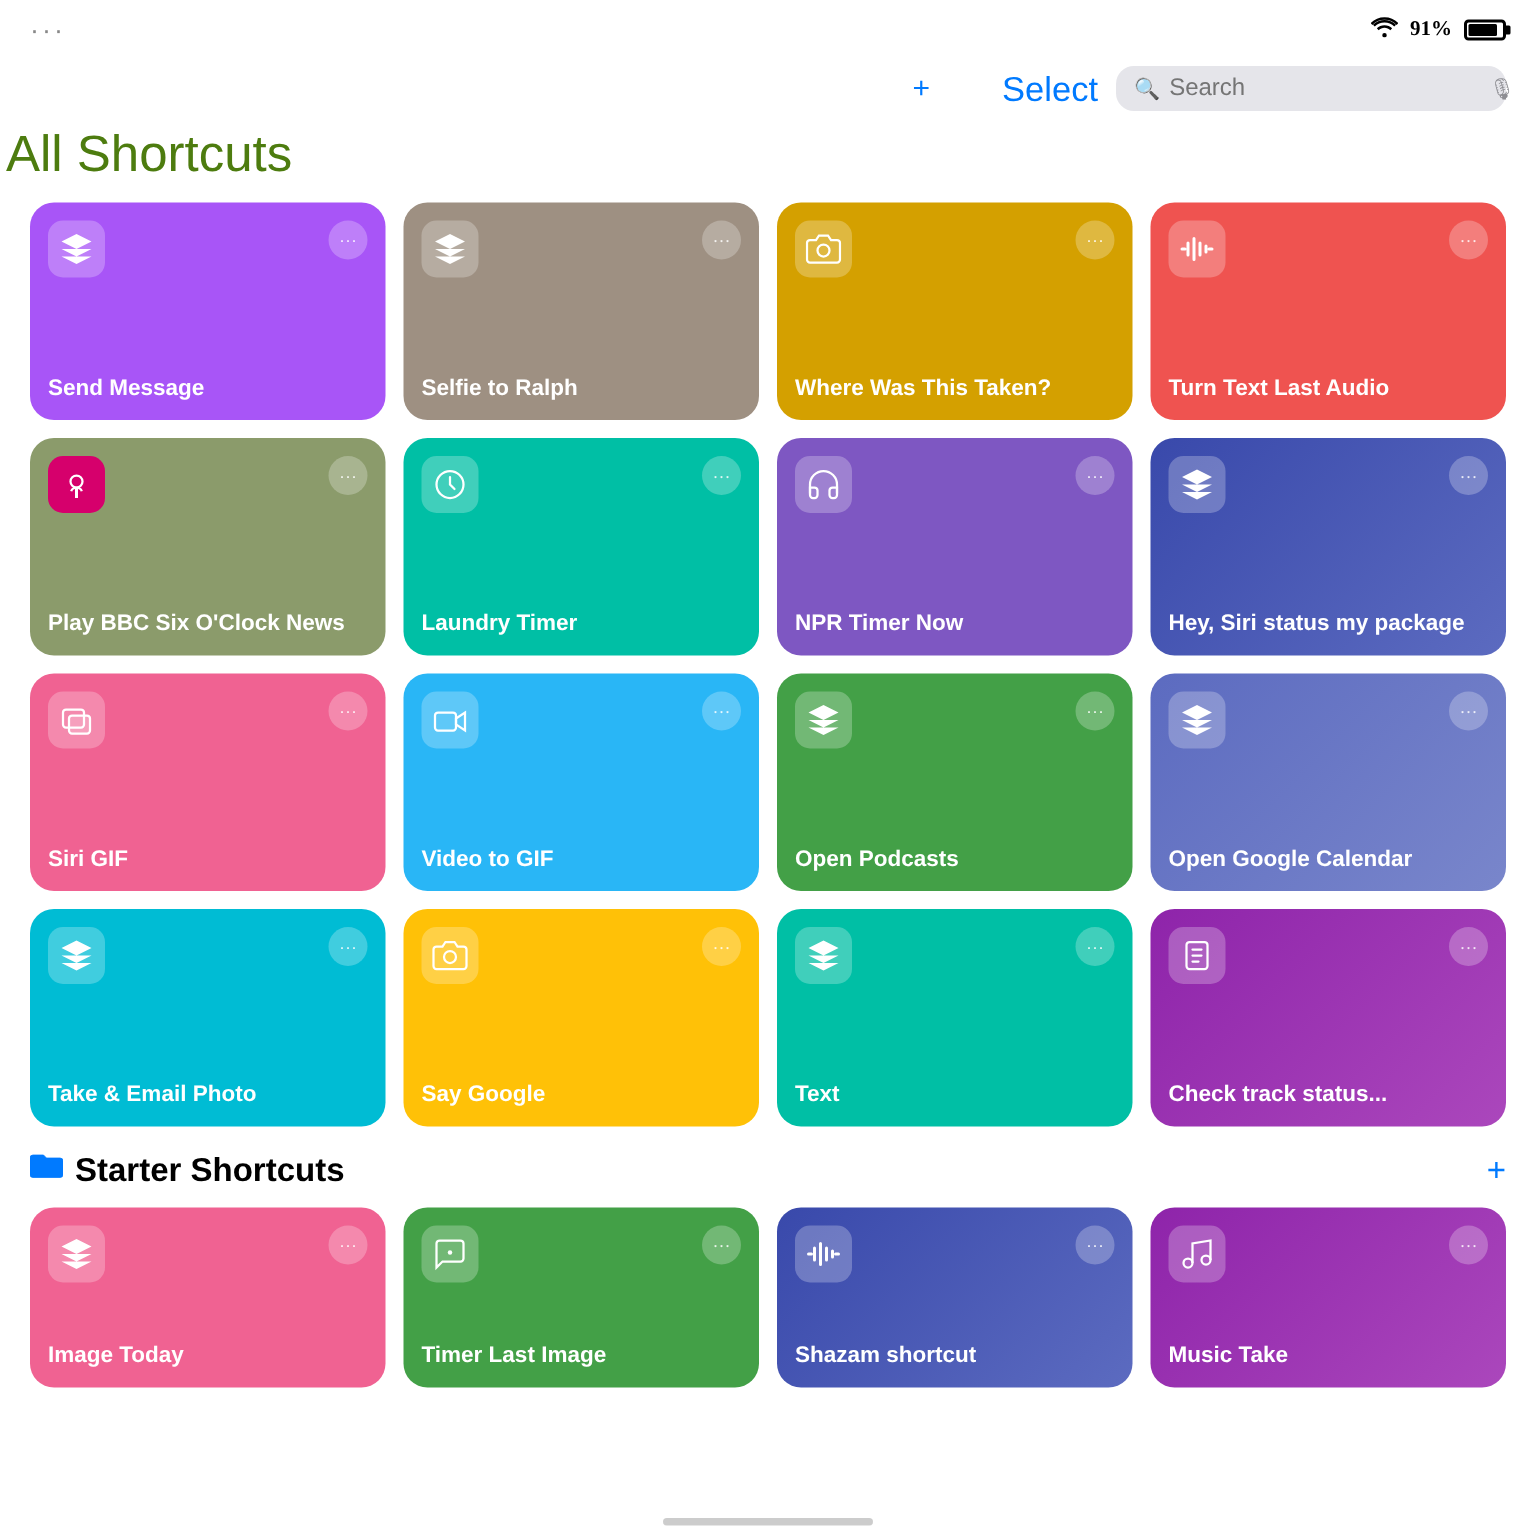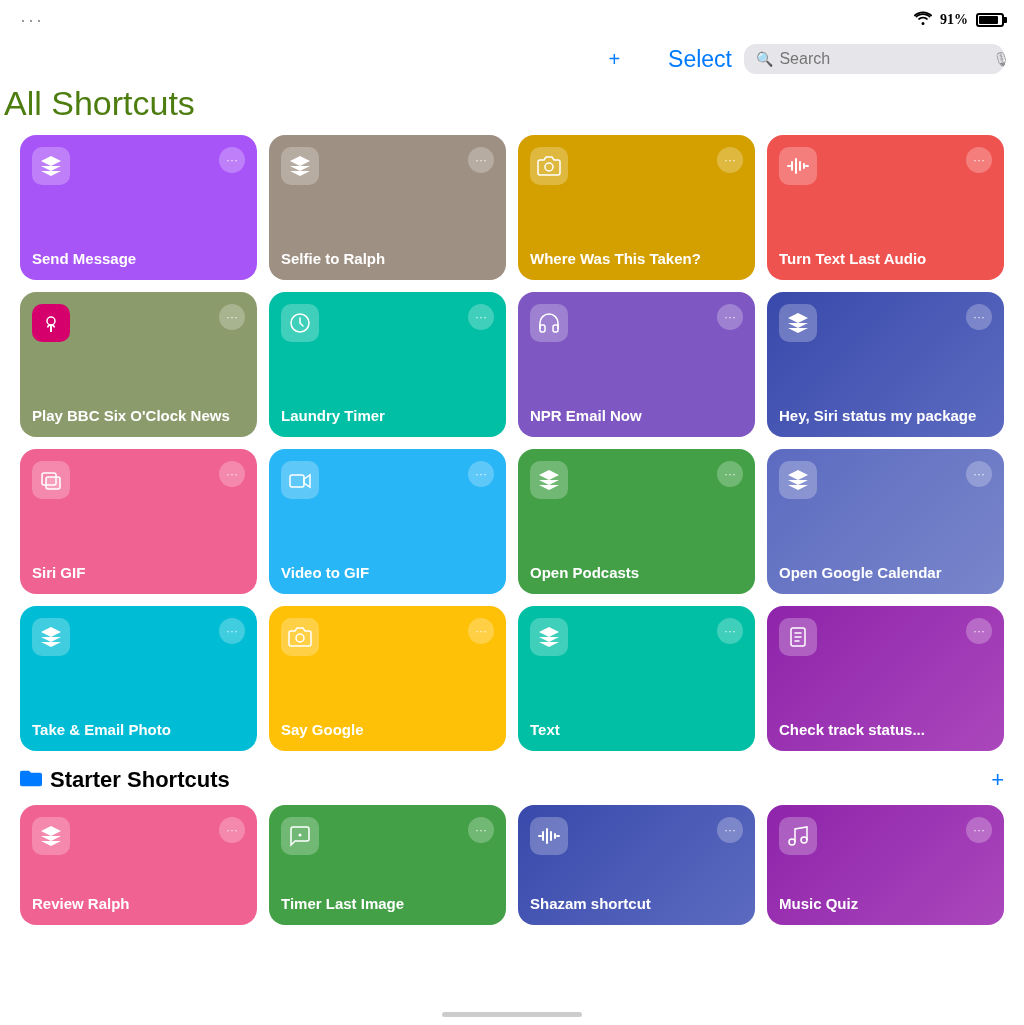--- a/index.html
+++ b/index.html
@@ -305,21 +305,21 @@
     <div class="shortcut-card" style="background: rgb(126, 87, 194);">
     <div class="card-top">
       <div class="card-icon" style="background:rgba(255,255,255,0.25);">
         <svg width="24" height="24" viewBox="0 0 24 24" fill="none">
             <path d="M3 18v-6a9 9 0 0118 0v6" stroke="white" stroke-width="1.5"></path>
             <path d="M21 19a2 2 0 01-2 2h-1a2 2 0 01-2-2v-3a2 2 0 012-2h3zM3 19a2 2 0 002 2h1a2 2 0 002-2v-3a2 2 0 00-2-2H3z" stroke="white" stroke-width="1.5" fill="none"></path>
           </svg>
       </div>
       <div class="card-menu">···</div>
     </div>
-    <div class="card-label">NPR Email Now</div>
+    <div class="card-label">NPR Timer Now</div>
   </div>
     <div class="shortcut-card" style="background: linear-gradient(135deg, rgb(57, 73, 171), rgb(92, 107, 192));">
     <div class="card-top">
       <div class="card-icon" style="background:rgba(255,255,255,0.25);">
         <svg width="24" height="24" viewBox="0 0 24 24" fill="white">
             <path d="M12 2L2 7l10 5 10-5-10-5zM2 17l10 5 10-5M2 12l10 5 10-5"></path>
           </svg>
       </div>
       <div class="card-menu">···</div>
     </div>
@@ -434,21 +434,21 @@
 <div class="starter-grid" id="starter-grid">
     <div class="starter-card" style="background: rgb(240, 98, 146);">
     <div class="card-top">
       <div class="card-icon" style="background:rgba(255,255,255,0.25);">
         <svg width="24" height="24" viewBox="0 0 24 24" fill="white">
             <path d="M12 2L2 7l10 5 10-5-10-5zM2 17l10 5 10-5M2 12l10 5 10-5"></path>
           </svg>
       </div>
       <div class="card-menu">···</div>
     </div>
-    <div class="card-label">Review Ralph</div>
+    <div class="card-label">Image Today</div>
   </div>
     <div class="starter-card" style="background: rgb(67, 160, 71);">
     <div class="card-top">
       <div class="card-icon" style="background:rgba(255,255,255,0.25);">
         <svg width="24" height="24" viewBox="0 0 24 24" fill="none">
             <path d="M21 15a2 2 0 01-2 2H7l-4 4V5a2 2 0 012-2h14a2 2 0 012 2z" stroke="white" stroke-width="1.5" fill="none"></path>
             <circle cx="12" cy="11" r="1.5" fill="white"></circle>
           </svg>
       </div>
       <div class="card-menu">···</div>
@@ -470,17 +470,17 @@
     <div class="card-top">
       <div class="card-icon" style="background:rgba(255,255,255,0.25);">
         <svg width="24" height="24" viewBox="0 0 24 24" fill="none">
             <path d="M9 18V5l12-2v13" stroke="white" stroke-width="1.5"></path>
             <circle cx="6" cy="18" r="3" stroke="white" stroke-width="1.5"></circle>
             <circle cx="18" cy="16" r="3" stroke="white" stroke-width="1.5"></circle>
           </svg>
       </div>
       <div class="card-menu">···</div>
     </div>
-    <div class="card-label">Music Quiz</div>
+    <div class="card-label">Music Take</div>
   </div>
   </div>
 
 <div class="home-indicator"></div>
 
 </body></html>

